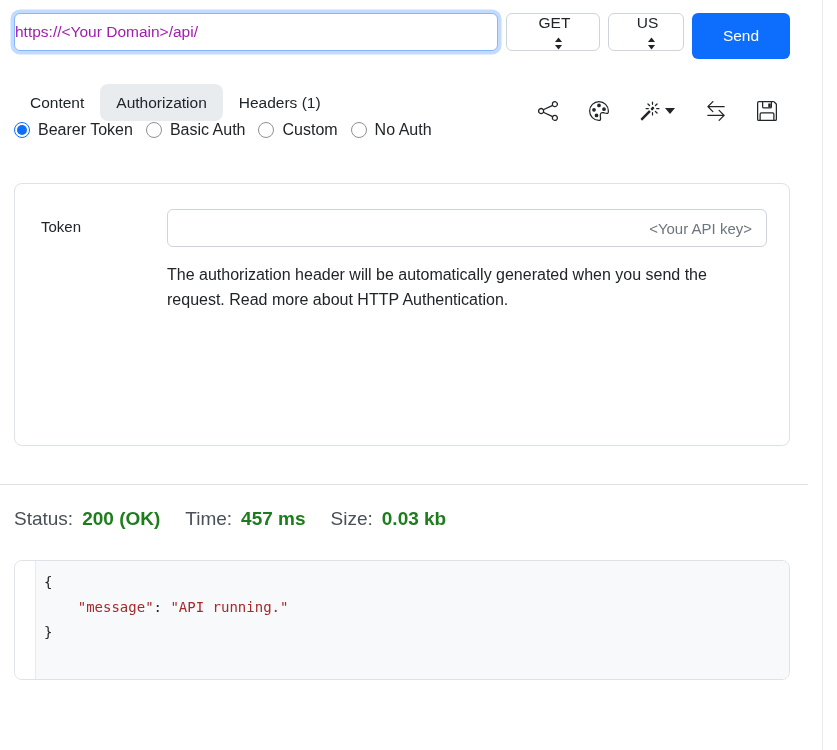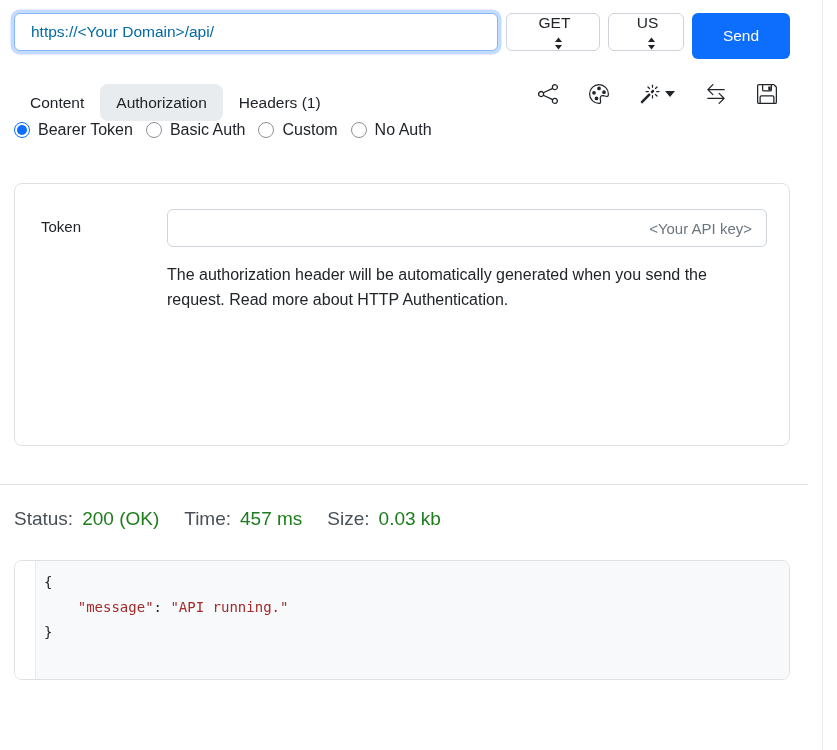--- a/index.html
+++ b/index.html
@@ -16,21 +16,21 @@
     width: 1px; height: 750px; background: #e9ecef;
   }
   .content { position: absolute; left: 14px; top: 0; width: 776px; }
 
   
   .request-row { display: flex; margin-top: 13px; height: 38px; gap: 8px; }
   .url-input {
     flex: 1; height: 38px;
     border: 1px solid #86b7fe; border-radius: 6px;
     box-shadow: 0 0 0 3.5px rgba(13,110,253,.25);
-    padding: 0 16px; font-size: 15.5px; color: #0369a1;
+    padding: 0 0; font-size: 15.5px; color: #a21caf;
     outline: none; font-family: "Liberation Sans", sans-serif;
     background: #fff;
   }
   .select-box {
     display: flex; align-items: center; justify-content: space-between;
     border: 1px solid #ced4da; border-radius: 6px;
     padding: 0 11px 0 14px; font-size: 15.5px; background: #fff;
     cursor: pointer; color: #212529; flex-direction: column;
   }
   .select-get { width: 94px; }
@@ -39,21 +39,21 @@
   .select-arrows path { fill: #212529; }
   .send-btn {
     width: 98px; height: 46px;
     background: #0d6efd; color: #fff;
     border: none; border-radius: 6px;
     font-size: 15.5px; font-family: "Liberation Sans", sans-serif;
     cursor: pointer;
   }
 
   
-  .tabs-row { margin-top: 33px; display: flex; align-items: flex-start; }
+  .tabs-row { margin-top: 33px; display: flex; align-items: flex-end; }
   .tab {
     padding: 8px 16px; font-size: 15.5px; line-height: 21px;
     border-radius: 8px; cursor: pointer; white-space: nowrap; color: #212529;
   }
   .tab.active { background: #e9ecef; }
   .icon-group {
     margin-left: auto; display: flex; align-items: center;
     gap: 31px; padding-right: 13px;
   }
   .tool-icon { display: flex; align-items: center; cursor: pointer; }
@@ -97,21 +97,21 @@
     color: #212529; max-width: 580px;
   }
 
   
   .divider { margin-top: 38px; height: 0; border-top: 1px solid #dee2e6; margin-left: -14px; width: 808px; }
 
   
   .status-row { margin-top: 21px; display: flex; gap: 25px; font-size: 19px; line-height: 26px; }
   .status-group { display: flex; gap: 9px; }
   .status-label { color: #495057; }
-  .status-value { color: #1d7d1d; font-weight: 400; }
+  .status-value { color: #1d7d1d; font-weight: 700; }
 
   
   .resp-tabs-row { margin-top: 38px; display: flex; align-items: center; }
 
   
   .resp-panel {
     margin-top: 28px; height: 120px;
     border: 1px solid #dee2e6; border-radius: 8px;
     display: flex; overflow: hidden;
   }

